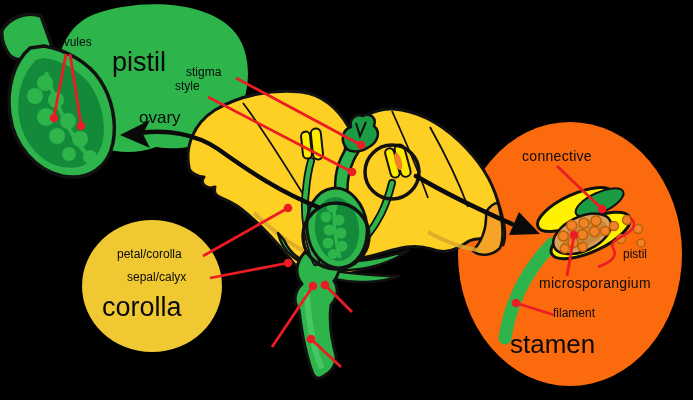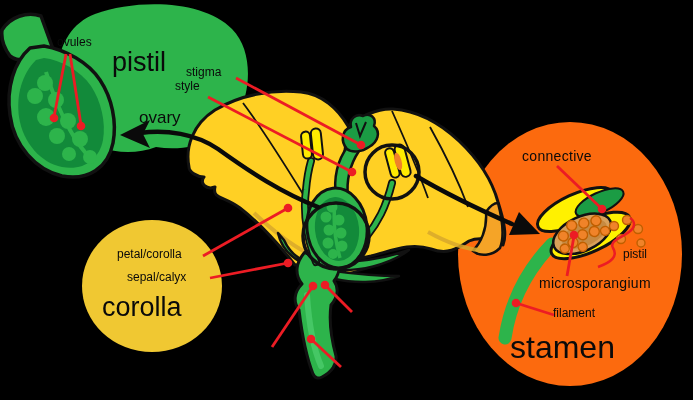--- a/index.html
+++ b/index.html
@@ -229,15 +229,15 @@
   <div class="lbl small" style="left:139px;top:109px;font-size:17px;">ovary</div>
 
   <div class="lbl small" style="left:127px;top:271px;">sepal/calyx</div>
   <div class="lbl small" style="left:117px;top:248px;">petal/corolla</div>
   <div class="lbl big" style="left:102px;top:294px;">corolla</div>
 
   <div class="lbl tiny" style="left:522px;top:149px;">connective</div>
   <div class="lbl small" style="left:623px;top:248px;">pistil</div>
   <div class="lbl tiny" style="left:539px;top:276px;">microsporangium</div>
   <div class="lbl small" style="left:553px;top:307px;">filament</div>
-  <div class="lbl big" style="left:510px;top:331px;font-size:32px;text-align:center;">stamen</div>
+  <div class="lbl big" style="left:510px;top:331px;font-size:26px;text-align:center;">stamen</div>
 
 </div>
 
 </body></html>

